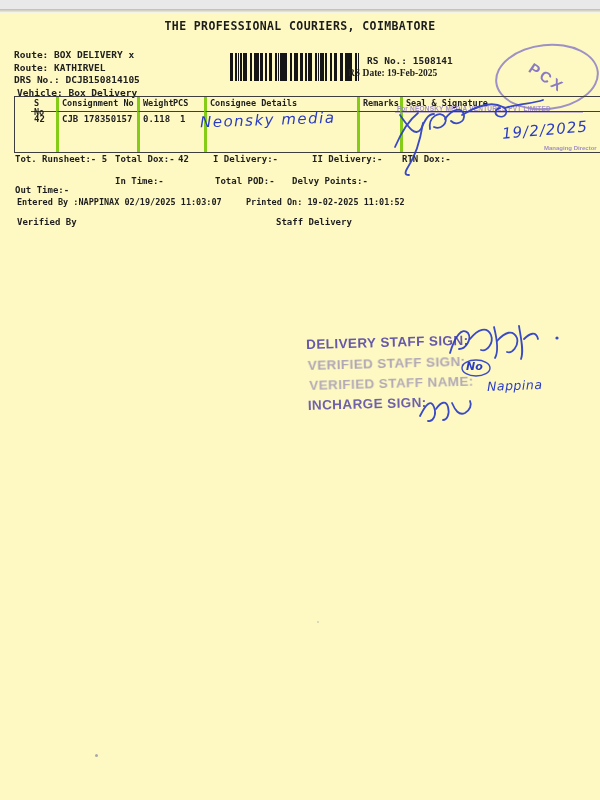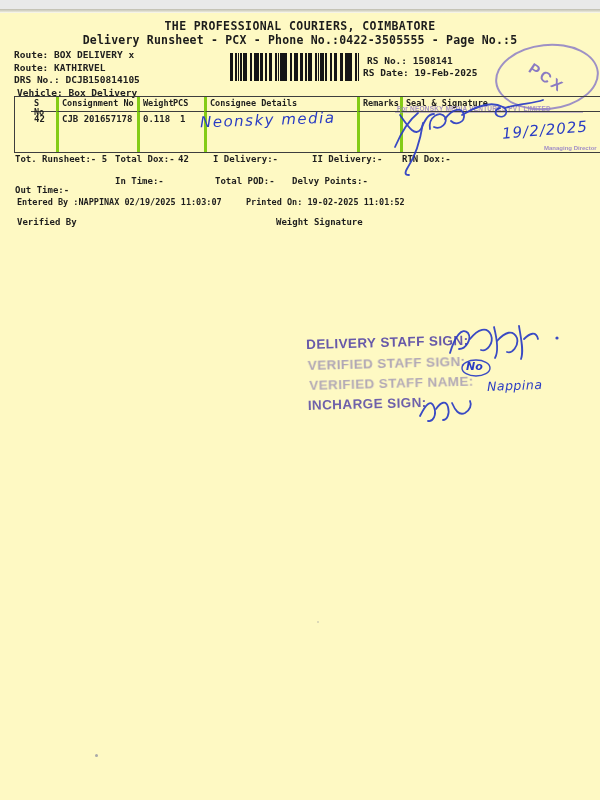--- a/index.html
+++ b/index.html
@@ -93,47 +93,46 @@
   .speck { position:absolute; border-radius:50%; background:#a9a9a9; }
 </style>
 </head>
 <body>
 
 <div class="page">
 
   <div class="scanband"></div>
 
   <div class="abs doc-title">THE PROFESSIONAL COURIERS, COIMBATORE</div>
-  <div class="abs doc-subtitle">Delivery Runsheet - PCX - Phone No.:0422-3505555 - Page No.:5</div>
 
   <div class="abs meta" style="left:14px; top:40px;">Route: BOX DELIVERY x</div>
   <div class="abs meta" style="left:14px; top:53px;">Route: KATHIRVEL</div>
   <div class="abs meta" style="left:14px; top:65px;">DRS No.: DCJB150814105</div>
   <div class="abs meta" style="left:17px; top:78px;">Vehicle: Box Delivery</div>
 
   <div class="barcode"></div>
 
   <div class="abs meta" style="left:367px; top:46px;">RS No.: 1508141</div>
-  <div class="abs meta" style="left:363px; top:58px;">RS Date: 19-Feb-2025</div>
+  <div class="abs meta" style="left:348px; top:58px;font-family:Liberation Serif, serif;">RS Date: 19-Feb-2025</div>
 
   <div class="pcx-stamp">
     <span>PCX</span>
   </div>
 
   <div class="rtable">
     <div class="hc first">S No</div>
     <div class="hc">Consignment No</div>
     <div class="hc">Weight</div>
     <div class="hc noleft">PCS</div>
     <div class="hc">Consignee Details</div>
     <div class="hc">Remarks</div>
     <div class="hc">Seal &amp; Signature</div>
 
     <div class="dc first">42</div>
-    <div class="dc">CJB 201657178</div>
+    <div class="dc">CJB 178350157</div>
     <div class="dc">0.118</div>
     <div class="dc noleft" style="padding-left:10px;">1</div>
     <div class="dc"></div>
     <div class="dc"></div>
     <div class="dc"></div>
   </div>
 
   <div class="abs seal-company">For NEONSKY MEDIA VENTURES PVT LIMITED</div>
   <div class="abs seal-rule"></div>
   <div class="abs seal-md">Managing Director</div>
@@ -147,21 +146,21 @@
 
   <div class="abs totline" style="left:15px;  top:176px;">Out Time:-</div>
   <div class="abs totline" style="left:115px; top:167px;">In Time:-</div>
   <div class="abs totline" style="left:215px; top:167px;">Total POD:-</div>
   <div class="abs totline" style="left:292px; top:167px;">Delvy Points:-</div>
 
   <div class="abs auditline" style="left:17px;  top:188px;">Entered By :NAPPINAX 02/19/2025 11:03:07</div>
   <div class="abs auditline" style="left:246px; top:188px;">Printed On: 19-02-2025 11:01:52</div>
 
   <div class="abs totline" style="left:17px;  top:208px;">Verified By</div>
-  <div class="abs totline" style="left:276px; top:208px;">Weight Signature</div>
+  <div class="abs totline" style="left:276px; top:208px;">Staff Delivery</div>
 
   <div class="ink-stamp">
     <div class="sl sl1">DELIVERY STAFF SIGN:</div>
     <div class="sl sl2">VERIFIED STAFF SIGN:</div>
     <div class="sl sl3">VERIFIED STAFF NAME:</div>
     <div class="sl sl4">INCHARGE SIGN:</div>
   </div>
 
   <div class="abs hand hw-consignee">Neonsky media</div>
   <div class="abs hand hw-date">19/2/2025</div>

